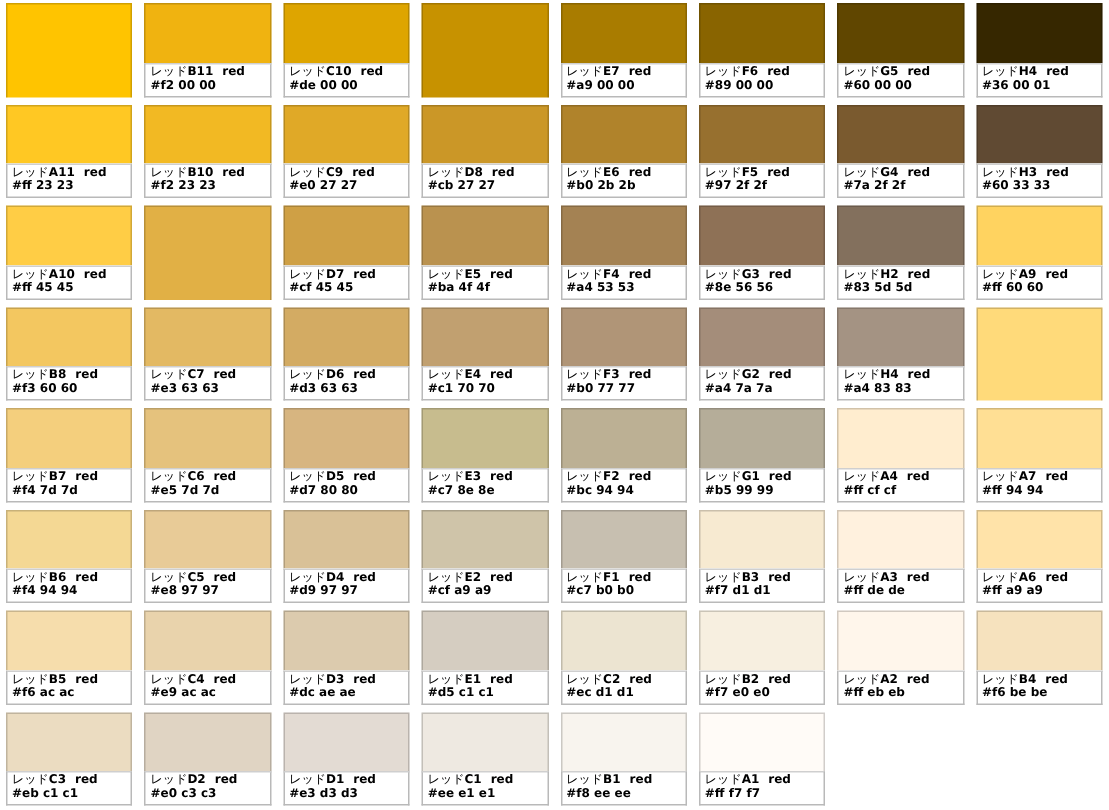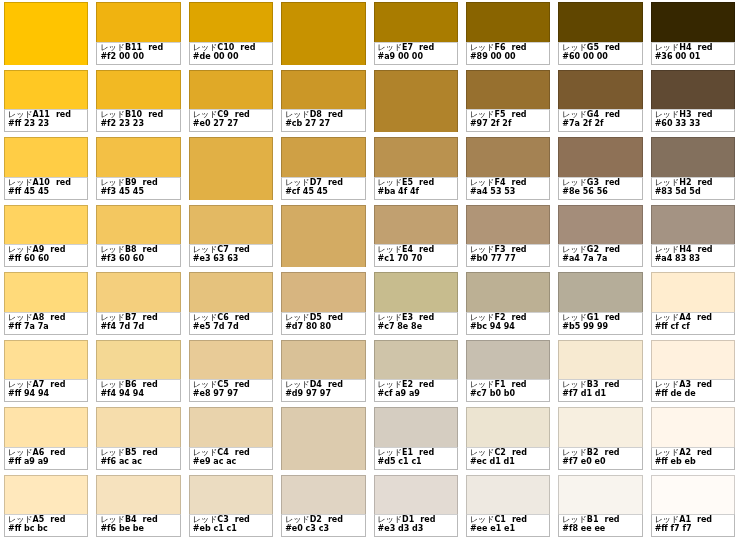--- a/index.html
+++ b/index.html
@@ -150,20 +150,24 @@
     </div>
     <div class="swatch-cell">
       <div class="swatch-chip" style="background: rgb(203, 151, 39);"></div>
       <div class="swatch-label">
         <span class="label-line1"><span class="jp">レッド</span><span class="code">D8</span><span class="enname">red</span></span>
         <span class="label-line2">#cb 27 27</span>
       </div>
     </div>
     <div class="swatch-cell">
       <div class="swatch-chip" style="background: rgb(176, 131, 43);"></div>
+      <div class="swatch-label">
+        <span class="label-line1"><span class="jp">レッド</span><span class="code">E6</span><span class="enname">red</span></span>
+        <span class="label-line2">#b0 2b 2b</span>
+      </div>
     </div>
     <div class="swatch-cell">
       <div class="swatch-chip" style="background: rgb(151, 112, 47);"></div>
       <div class="swatch-label">
         <span class="label-line1"><span class="jp">レッド</span><span class="code">F5</span><span class="enname">red</span></span>
         <span class="label-line2">#97 2f 2f</span>
       </div>
     </div>
     <div class="swatch-cell">
       <div class="swatch-chip" style="background: rgb(122, 90, 47);"></div>
@@ -180,27 +184,20 @@
       </div>
     </div>
     <div class="swatch-cell">
       <div class="swatch-chip" style="background: rgb(255, 205, 69);"></div>
       <div class="swatch-label">
         <span class="label-line1"><span class="jp">レッド</span><span class="code">A10</span><span class="enname">red</span></span>
         <span class="label-line2">#ff 45 45</span>
       </div>
     </div>
     <div class="swatch-cell">
-      <div class="swatch-chip" style="background: rgb(243, 192, 69);"></div>
-      <div class="swatch-label">
-        <span class="label-line1"><span class="jp">レッド</span><span class="code">B9</span><span class="enname">red</span></span>
-        <span class="label-line2">#f3 45 45</span>
-      </div>
-    </div>
-    <div class="swatch-cell">
       <div class="swatch-chip" style="background: rgb(225, 176, 69);"></div>
     </div>
     <div class="swatch-cell">
       <div class="swatch-chip" style="background: rgb(207, 160, 69);"></div>
       <div class="swatch-label">
         <span class="label-line1"><span class="jp">レッド</span><span class="code">D7</span><span class="enname">red</span></span>
         <span class="label-line2">#cf 45 45</span>
       </div>
     </div>
     <div class="swatch-cell">
@@ -247,20 +244,24 @@
     </div>
     <div class="swatch-cell">
       <div class="swatch-chip" style="background: rgb(227, 185, 99);"></div>
       <div class="swatch-label">
         <span class="label-line1"><span class="jp">レッド</span><span class="code">C7</span><span class="enname">red</span></span>
         <span class="label-line2">#e3 63 63</span>
       </div>
     </div>
     <div class="swatch-cell">
       <div class="swatch-chip" style="background: rgb(211, 171, 99);"></div>
+      <div class="swatch-label">
+        <span class="label-line1"><span class="jp">レッド</span><span class="code">D6</span><span class="enname">red</span></span>
+        <span class="label-line2">#d3 63 63</span>
+      </div>
     </div>
     <div class="swatch-cell">
       <div class="swatch-chip" style="background: rgb(193, 160, 112);"></div>
       <div class="swatch-label">
         <span class="label-line1"><span class="jp">レッド</span><span class="code">E4</span><span class="enname">red</span></span>
         <span class="label-line2">#c1 70 70</span>
       </div>
     </div>
     <div class="swatch-cell">
       <div class="swatch-chip" style="background: rgb(176, 149, 119);"></div>
@@ -278,24 +279,20 @@
     </div>
     <div class="swatch-cell">
       <div class="swatch-chip" style="background: rgb(164, 147, 131);"></div>
       <div class="swatch-label">
         <span class="label-line1"><span class="jp">レッド</span><span class="code">H4</span><span class="enname">red</span></span>
         <span class="label-line2">#a4 83 83</span>
       </div>
     </div>
     <div class="swatch-cell">
       <div class="swatch-chip" style="background: rgb(255, 218, 122);"></div>
-      <div class="swatch-label">
-        <span class="label-line1"><span class="jp">レッド</span><span class="code">A8</span><span class="enname">red</span></span>
-        <span class="label-line2">#ff 7a 7a</span>
-      </div>
     </div>
     <div class="swatch-cell">
       <div class="swatch-chip" style="background: rgb(244, 207, 125);"></div>
       <div class="swatch-label">
         <span class="label-line1"><span class="jp">レッド</span><span class="code">B7</span><span class="enname">red</span></span>
         <span class="label-line2">#f4 7d 7d</span>
       </div>
     </div>
     <div class="swatch-cell">
       <div class="swatch-chip" style="background: rgb(229, 194, 125);"></div>
@@ -411,20 +408,24 @@
     </div>
     <div class="swatch-cell">
       <div class="swatch-chip" style="background: rgb(233, 211, 172);"></div>
       <div class="swatch-label">
         <span class="label-line1"><span class="jp">レッド</span><span class="code">C4</span><span class="enname">red</span></span>
         <span class="label-line2">#e9 ac ac</span>
       </div>
     </div>
     <div class="swatch-cell">
       <div class="swatch-chip" style="background: rgb(220, 203, 174);"></div>
+      <div class="swatch-label">
+        <span class="label-line1"><span class="jp">レッド</span><span class="code">D3</span><span class="enname">red</span></span>
+        <span class="label-line2">#dc ae ae</span>
+      </div>
     </div>
     <div class="swatch-cell">
       <div class="swatch-chip" style="background: rgb(213, 205, 193);"></div>
       <div class="swatch-label">
         <span class="label-line1"><span class="jp">レッド</span><span class="code">E1</span><span class="enname">red</span></span>
         <span class="label-line2">#d5 c1 c1</span>
       </div>
     </div>
     <div class="swatch-cell">
       <div class="swatch-chip" style="background: rgb(236, 228, 209);"></div>
@@ -438,27 +439,20 @@
       <div class="swatch-label">
         <span class="label-line1"><span class="jp">レッド</span><span class="code">B2</span><span class="enname">red</span></span>
         <span class="label-line2">#f7 e0 e0</span>
       </div>
     </div>
     <div class="swatch-cell">
       <div class="swatch-chip" style="background: rgb(255, 246, 235);"></div>
       <div class="swatch-label">
         <span class="label-line1"><span class="jp">レッド</span><span class="code">A2</span><span class="enname">red</span></span>
         <span class="label-line2">#ff eb eb</span>
-      </div>
-    </div>
-    <div class="swatch-cell">
-      <div class="swatch-chip" style="background: rgb(255, 232, 188);"></div>
-      <div class="swatch-label">
-        <span class="label-line1"><span class="jp">レッド</span><span class="code">A5</span><span class="enname">red</span></span>
-        <span class="label-line2">#ff bc bc</span>
       </div>
     </div>
     <div class="swatch-cell">
       <div class="swatch-chip" style="background: rgb(246, 226, 190);"></div>
       <div class="swatch-label">
         <span class="label-line1"><span class="jp">レッド</span><span class="code">B4</span><span class="enname">red</span></span>
         <span class="label-line2">#f6 be be</span>
       </div>
     </div>
     <div class="swatch-cell">

